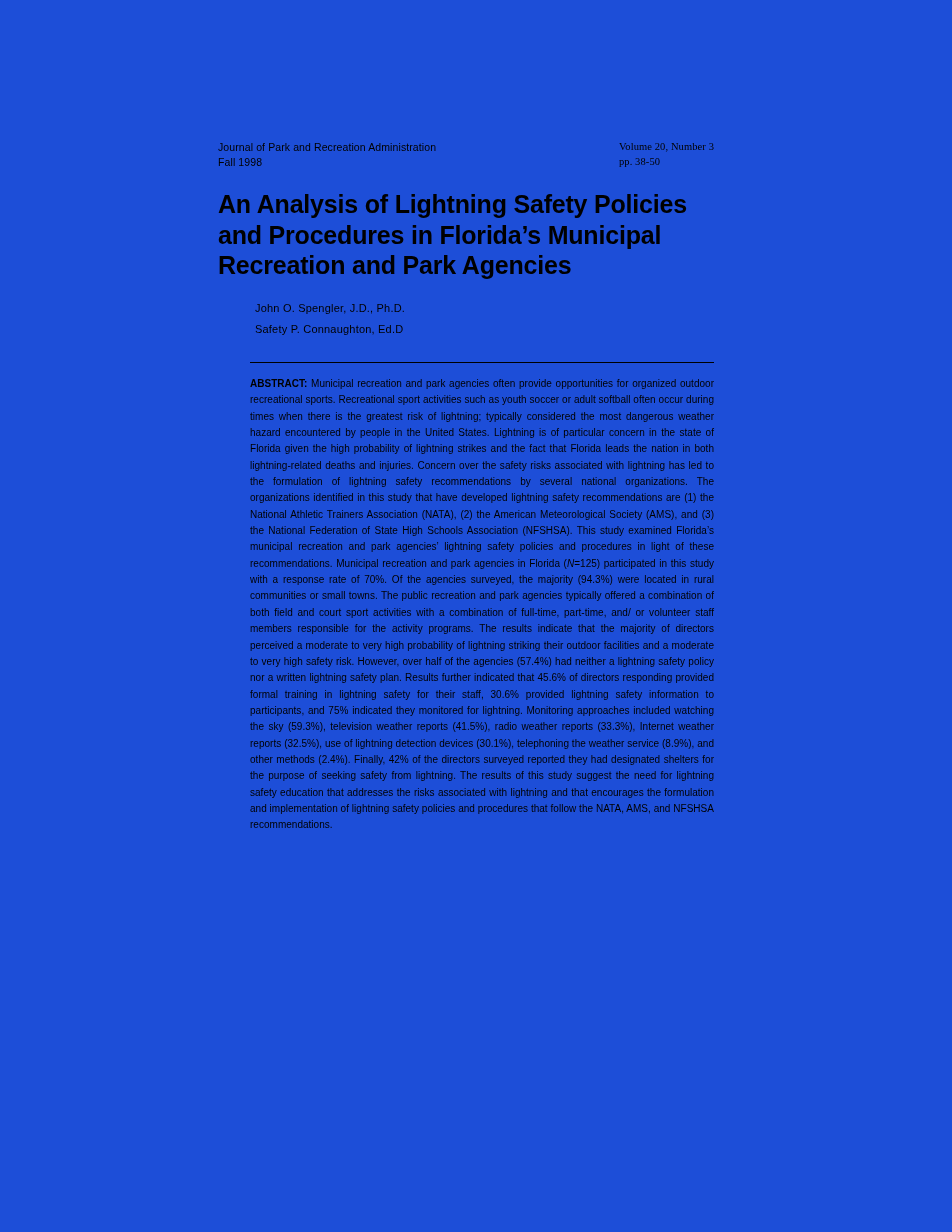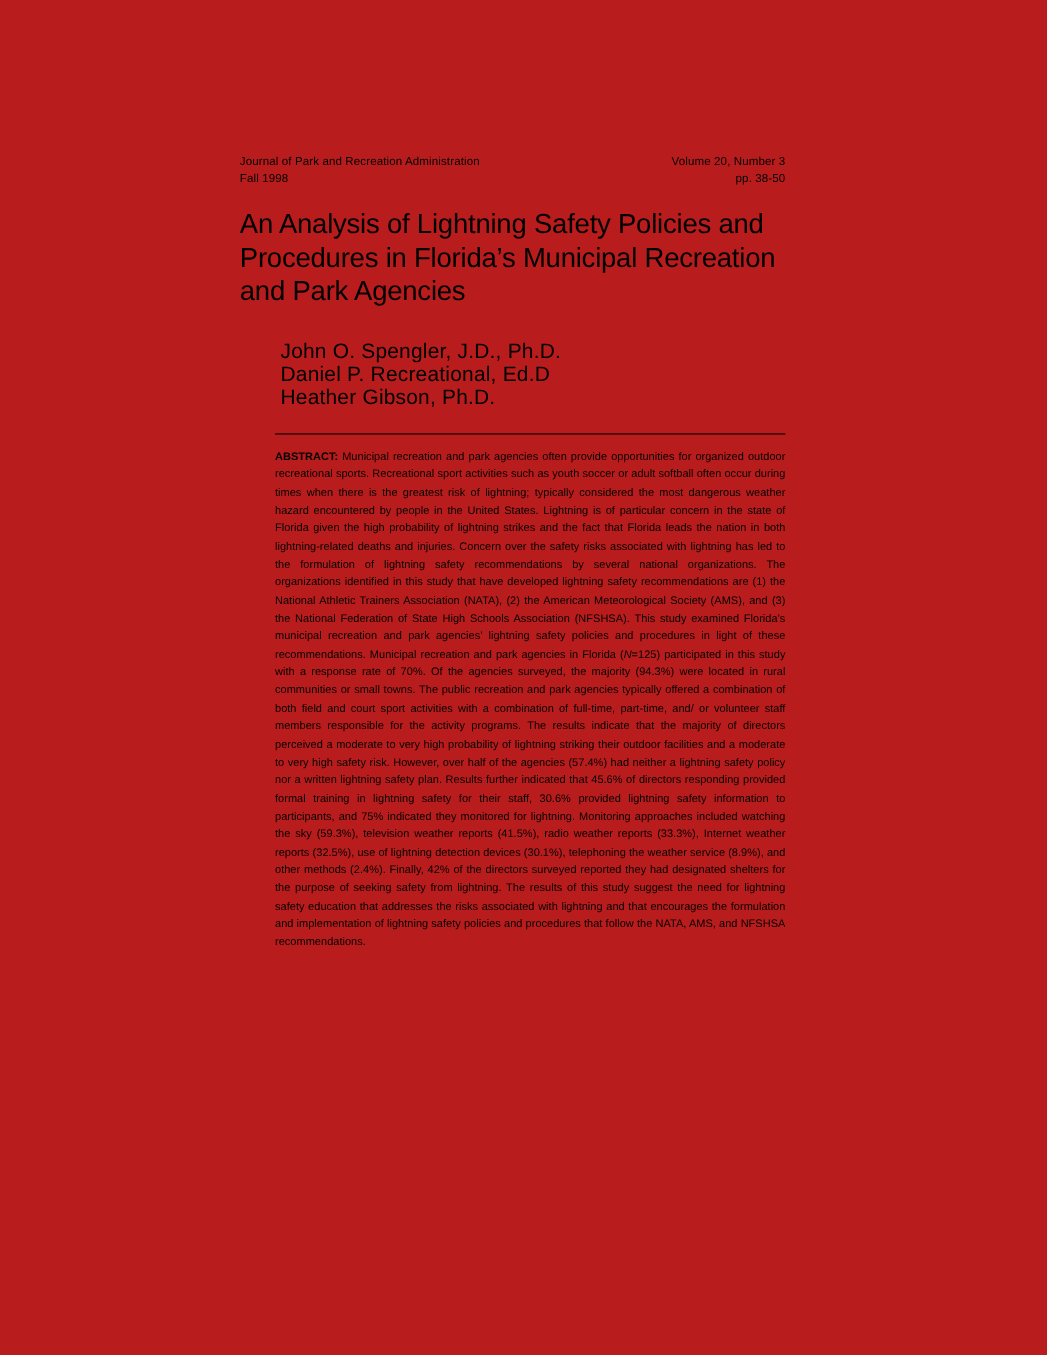--- a/index.html
+++ b/index.html
@@ -11,57 +11,58 @@
     width: 952px;
     height: 1232px;
     font-family: "Liberation Sans", sans-serif;
     color: #000000;
     overflow: hidden;
   }
   .page {
     position: relative;
     width: 952px;
     height: 1232px;
-    background: #b91c1c;
+    background: #1d4ed8;
   }
   .content {
     position: absolute;
     left: 218px;
     top: 140px;
     width: 496px;
   }
   
   .runhead {
     display: flex;
     justify-content: space-between;
     align-items: flex-start;
     font-size: 10.5px;
     line-height: 14.5px;
     letter-spacing: 0.1px;
   }
   .runhead-left, .runhead-right {
     white-space: pre-line;
   }
   .runhead-right {
-    text-align: right;
+    text-align: left;
+    font-family: Liberation Serif, serif;
   }
   
   .title {
     margin-top: 20px;
     font-size: 25px;
     line-height: 30.5px;
-    font-weight: normal;
+    font-weight: bold;
     letter-spacing: -0.2px;
     width: 490px;
   }
   
   .authors {
-    margin-top: 28px;
+    margin-top: 17px;
     margin-left: 37px;
-    font-size: 19px;
+    font-size: 11px;
     line-height: 21px;
     letter-spacing: 0.2px;
   }
   .author {
     white-space: nowrap;
   }
   
   .rule {
     margin-top: 22px;
     margin-left: 32px;
@@ -95,22 +96,21 @@
 
     <div class="runhead">
       <div class="runhead-left"><span>Journal of Park and Recreation Administration</span><br><span>Fall 1998</span></div>
       <div class="runhead-right"><span>Volume 20, Number 3</span><br><span>pp. 38-50</span></div>
     </div>
 
     <h1 class="title">An Analysis of Lightning Safety Policies and Procedures in Florida’s Municipal Recreation and Park Agencies</h1>
 
     <div class="authors">
       <div class="author">John O. Spengler, J.D., Ph.D.</div>
-      <div class="author">Daniel P. Recreational, Ed.D</div>
-      <div class="author">Heather Gibson, Ph.D.</div>
+      <div class="author">Safety P. Connaughton, Ed.D</div>
     </div>
 
     <div class="rule"></div>
 
     <div class="abstract"><b>ABSTRACT:</b><span> Municipal recreation and park agencies often provide opportunities for organized outdoor recreational sports. Recreational sport activities such as youth soccer or adult softball often occur during times when there is the greatest risk of lightning; typically considered the most dangerous weather hazard encountered by people in the United States. Lightning is of particular concern in the state of Florida given the high probability of lightning strikes and the fact that Florida leads the nation in both lightning-related deaths and injuries. Concern over the safety risks associated with lightning has led to the formulation of lightning safety recommendations by several national organizations. The organizations identified in this study that have developed lightning safety recommendations are (1) the National Athletic Trainers Association (NATA), (2) the American Meteorological Society (AMS), and (3) the National Federation of State High Schools Association (NFSHSA). This study examined Florida’s municipal recreation and park agencies’ lightning safety policies and procedures in light of these recommendations. Municipal recreation and park agencies in Florida (</span><i>N</i><span>=125) participated in this study with a response rate of 70%. Of the agencies surveyed, the majority (94.3%) were located in rural communities or small towns. The public recreation and park agencies typically offered a combination of both field and court sport activities with a combination of full-time, part-time, and/ or volunteer staff members responsible for the activity programs. The results indicate that the majority of directors perceived a moderate to very high probability of lightning striking their outdoor facilities and a moderate to very high safety risk. However, over half of the agencies (57.4%) had neither a lightning safety policy nor a written lightning safety plan. Results further indicated that 45.6% of directors responding provided formal training in lightning safety for their staff, 30.6% provided lightning safety information to participants, and 75% indicated they monitored for lightning. Monitoring approaches included watching the sky (59.3%), television weather reports (41.5%), radio weather reports (33.3%), Internet weather reports (32.5%), use of lightning detection devices (30.1%), telephoning the weather service (8.9%), and other methods (2.4%). Finally, 42% of the directors surveyed reported they had designated shelters for the purpose of seeking safety from lightning. The results of this study suggest the need for lightning safety education that addresses the risks associated with lightning and that encourages the formulation and implementation of lightning safety policies and procedures that follow the NATA, AMS, and NFSHSA recommendations.</span></div>
 
   </div>
 </div>
 
 </body></html>

